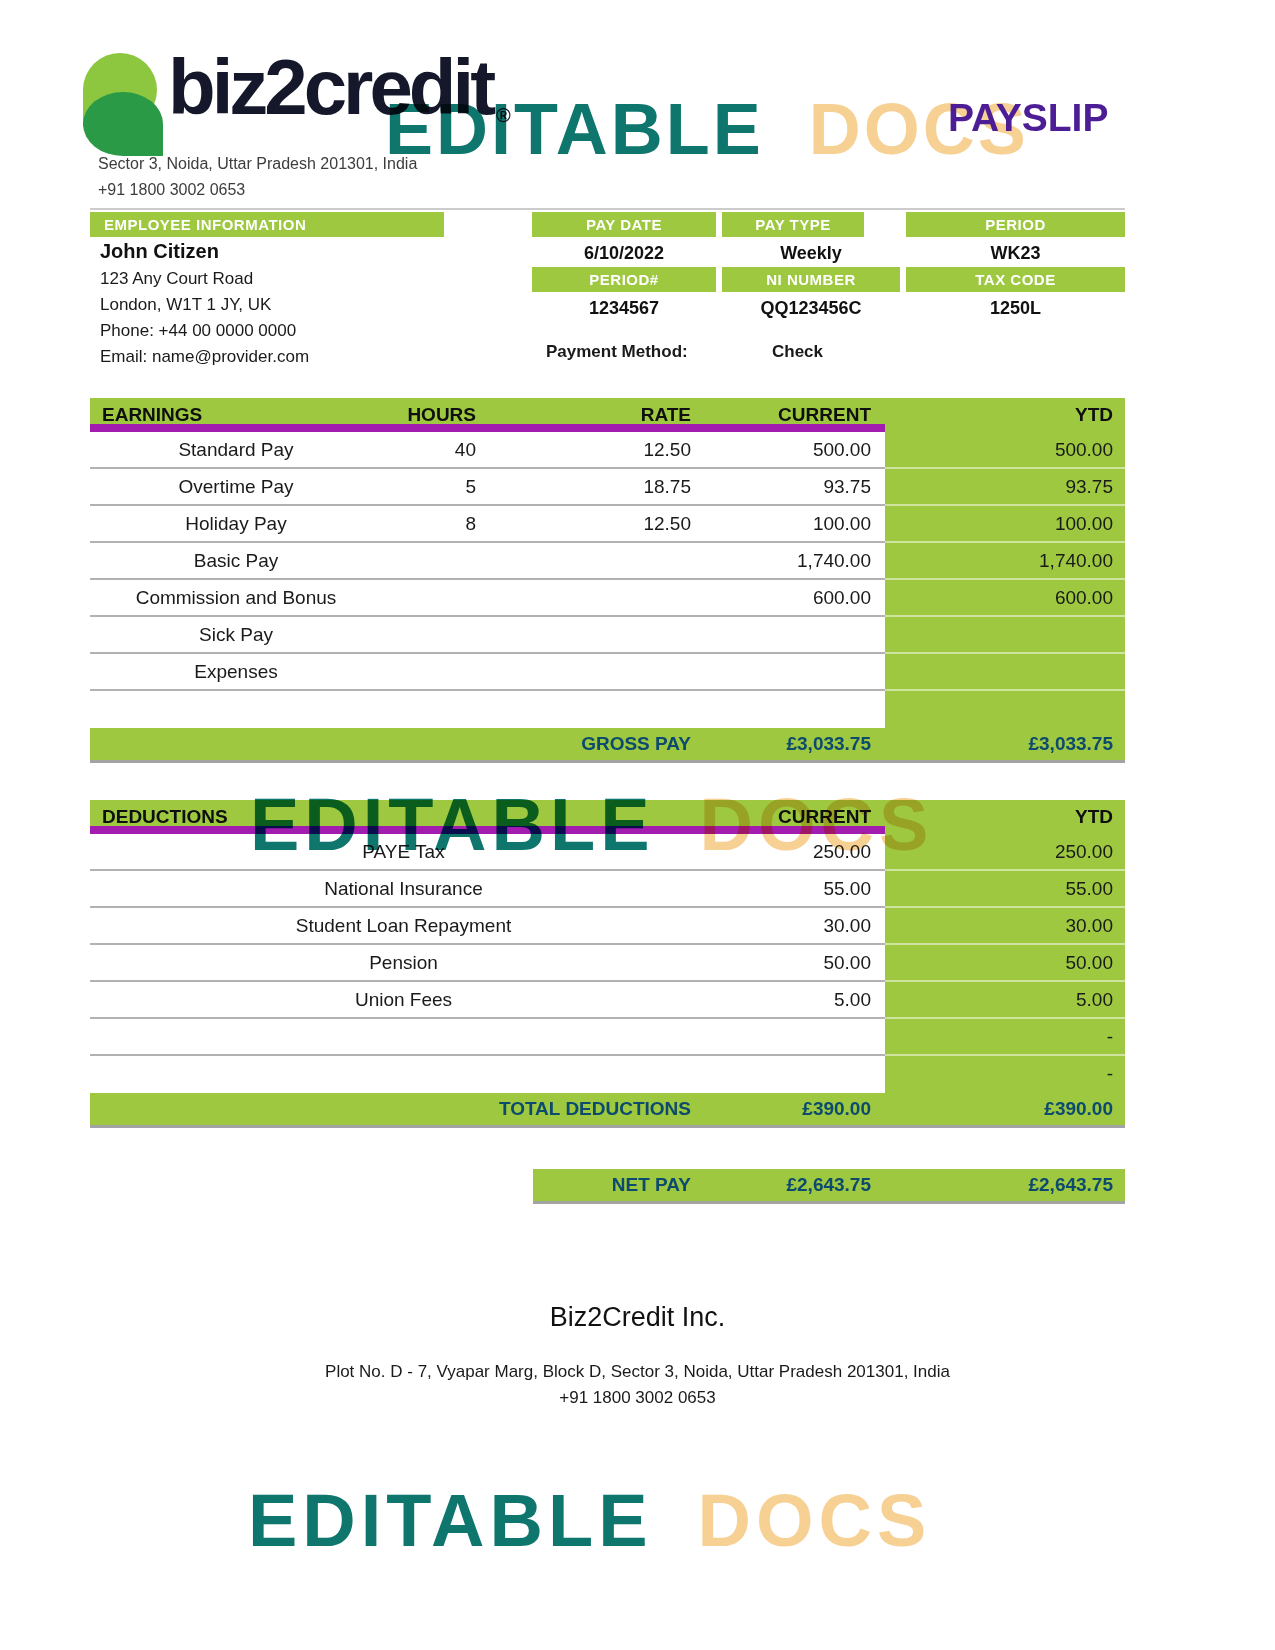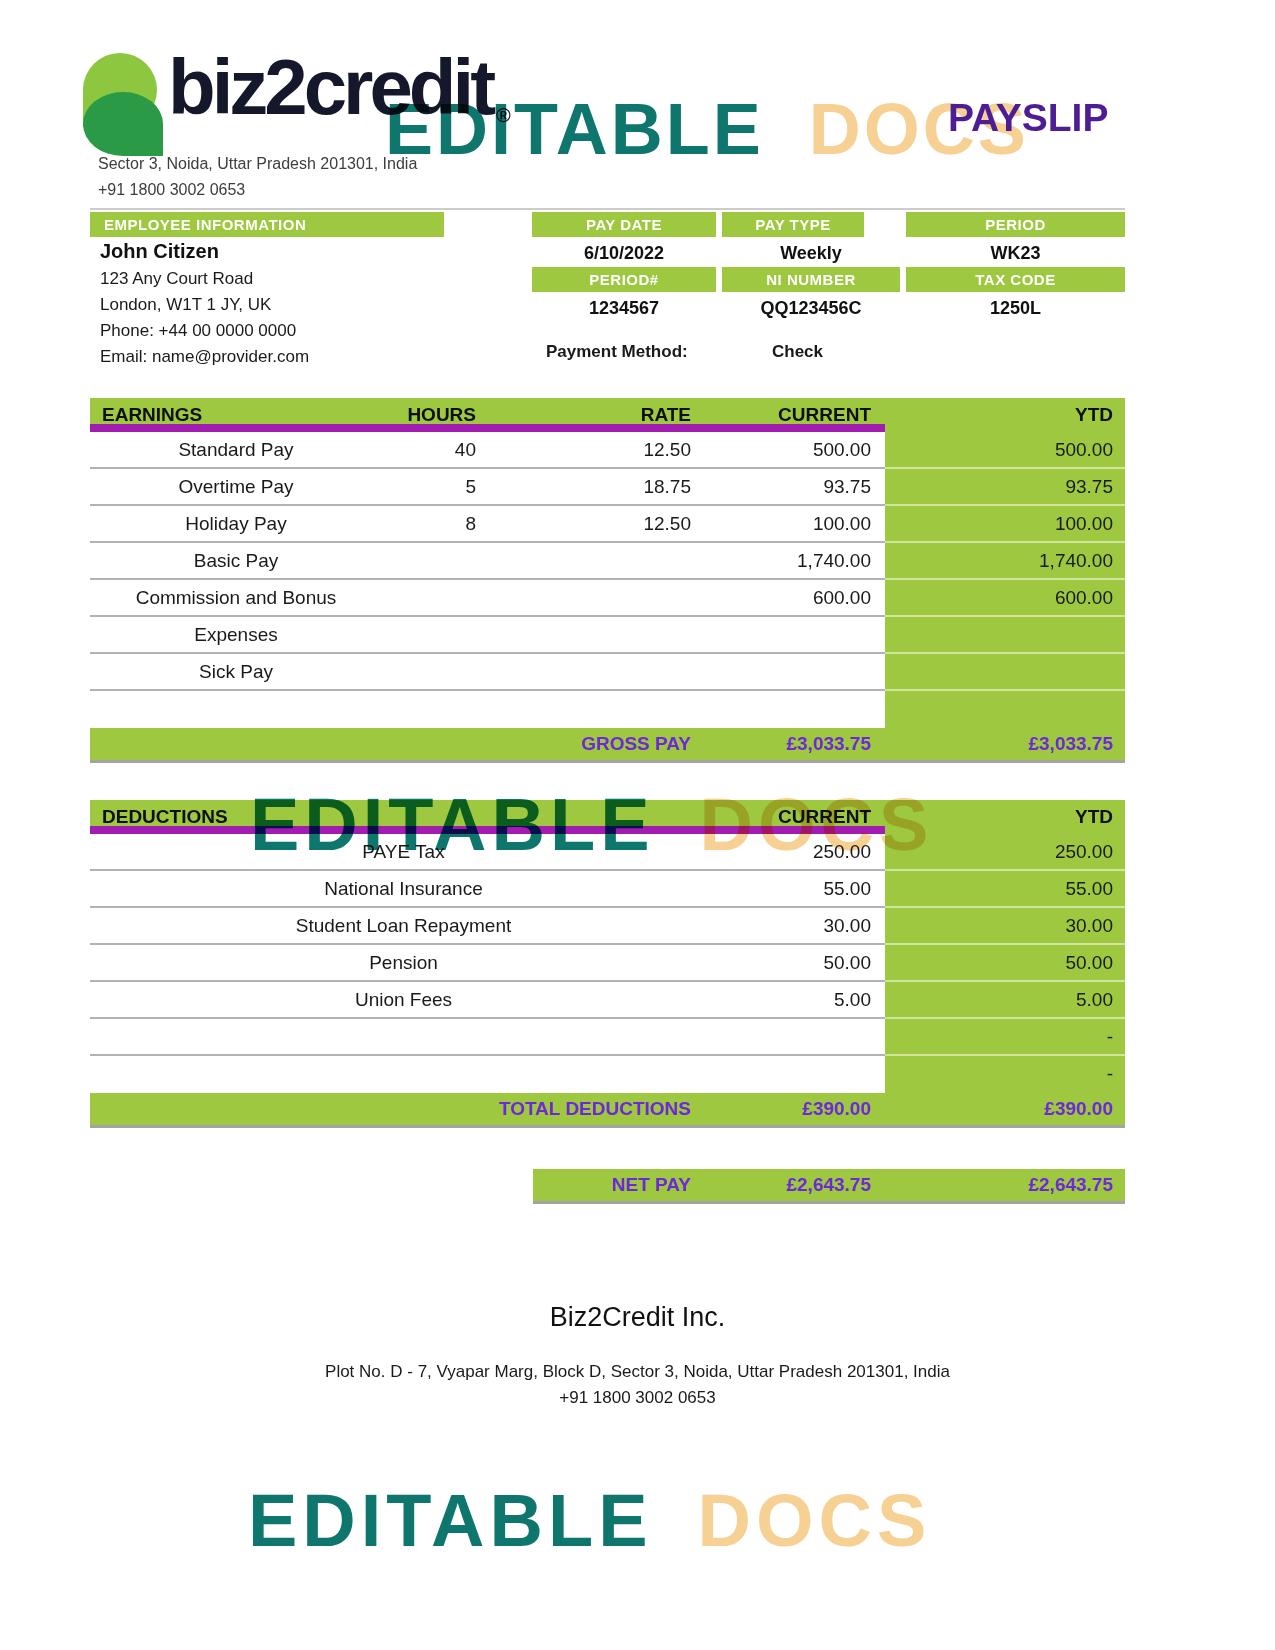--- a/index.html
+++ b/index.html
@@ -55,21 +55,21 @@
   .c-label{padding-left:12px;text-align:center;border-bottom:2px solid #b2b2b2;}
   .c-num{text-align:right;padding-right:14px;border-bottom:2px solid #b2b2b2;}
   .c-ytd{text-align:right;padding-right:12px;background:#9dc83f;
          border-bottom:2px solid rgba(255,255,255,.5);}
   .h-left{padding-left:12px;text-align:left;}
   .h-num{text-align:right;padding-right:14px;}
   .h-ytd{text-align:right;padding-right:12px;}
   .t-row.no-border .c-label,.t-row.no-border .c-num{border-bottom:none;}
   .t-row.no-border .c-ytd{border-bottom:none;}
   .t-bar{background:#9dc83f;height:35px;line-height:32px;font-weight:bold;font-size:19px;
-         color:#6d28d9;border-bottom:3px solid #a3a3a3;box-sizing:border-box;}
+         color:#0c4a6e;border-bottom:3px solid #a3a3a3;box-sizing:border-box;}
   .b-label{text-align:right;padding-right:14px;}
   .b-num{text-align:right;padding-right:14px;}
   .b-ytd{text-align:right;padding-right:12px;}
   .netbar{position:absolute;left:533px;top:1169px;width:592px;}
 
   
   .f-company{position:absolute;left:0;top:1302px;width:1275px;text-align:center;
              font-size:27px;color:#111;}
   .f-addr{position:absolute;left:0;top:1362px;width:1275px;text-align:center;font-size:17px;}
   .f-phone{position:absolute;left:0;top:1388px;width:1275px;text-align:center;font-size:17px;}
@@ -159,28 +159,28 @@
       <div class="cell c-ytd">1,740.00</div>
     </div>
     <div class="t-row egrid">
       <div class="cell c-label">Commission and Bonus</div>
       <div class="cell c-num"></div>
       <div class="cell c-num"></div>
       <div class="cell c-num">600.00</div>
       <div class="cell c-ytd">600.00</div>
     </div>
     <div class="t-row egrid">
+      <div class="cell c-label">Sick Pay</div>
+      <div class="cell c-num"></div>
+      <div class="cell c-num"></div>
+      <div class="cell c-num"></div>
+      <div class="cell c-ytd"></div>
+    </div>
+    <div class="t-row egrid">
       <div class="cell c-label">Expenses</div>
-      <div class="cell c-num"></div>
-      <div class="cell c-num"></div>
-      <div class="cell c-num"></div>
-      <div class="cell c-ytd"></div>
-    </div>
-    <div class="t-row egrid">
-      <div class="cell c-label">Sick Pay</div>
       <div class="cell c-num"></div>
       <div class="cell c-num"></div>
       <div class="cell c-num"></div>
       <div class="cell c-ytd"></div>
     </div>
     <div class="t-row egrid no-border">
       <div class="cell c-label"></div>
       <div class="cell c-num"></div>
       <div class="cell c-num"></div>
       <div class="cell c-num"></div>

